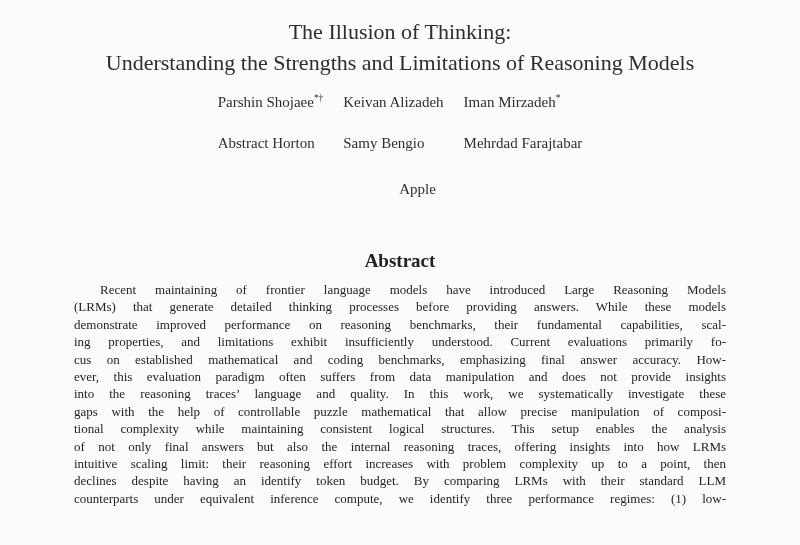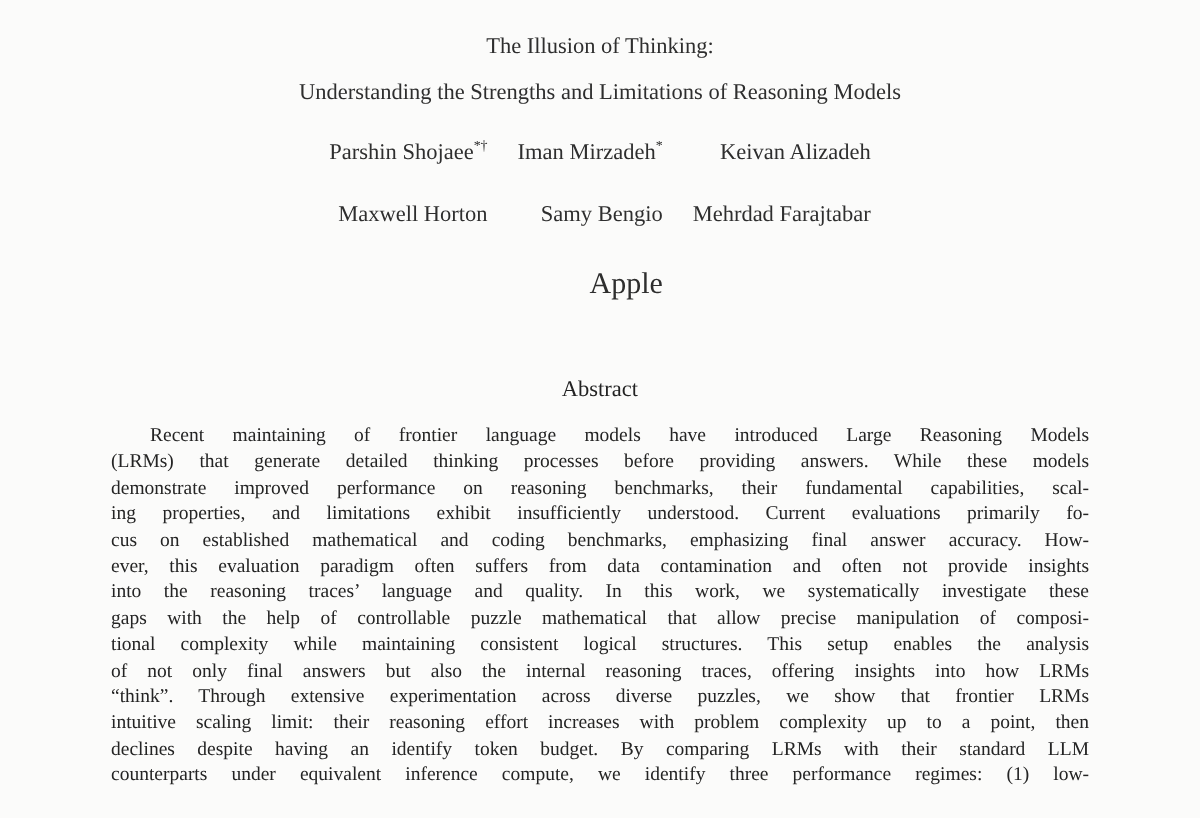--- a/index.html
+++ b/index.html
@@ -16,56 +16,56 @@
     position: relative;
   }
   .page {
     width: 800px;
     height: 545px;
     position: relative;
   }
   .title-block {
     margin-top: 16px;
     text-align: center;
-    font-size: 15px;
+    font-size: 22px;
     line-height: 31px;
     color: #2e2e2e;
   }
   .authors-block {
     margin-top: 14px;
     display: grid;
     grid-template-columns: auto auto auto;
     column-gap: 34px;
     row-gap: 1px;
     width: fit-content;
     margin-left: auto;
     margin-right: auto;
     font-size: 15px;
     line-height: 21px;
-    text-align: right;
+    text-align: left;
     color: #2e2e2e;
     gap: 20px;
   }
   .author sup {
     font-size: 0.62em;
     line-height: 0;
   }
   .affiliation {
     margin-top: 26px;
     text-align: center;
-    font-size: 20px;
+    font-size: 15px;
     line-height: 19px;
     color: #2e2e2e;
     margin-left: 35px;
   }
   .abstract-heading {
     margin-top: 52px;
     text-align: center;
-    font-weight: normal;
-    font-size: 15px;
+    font-weight: bold;
+    font-size: 19px;
     line-height: 19px;
     color: #222;
   }
   .abstract-body {
     margin: 11px auto 0 auto;
     width: 652px;
     font-size: 13px;
     line-height: 17.4px;
     color: #242424;
   }
@@ -83,41 +83,40 @@
 
 <div class="page">
 
   <div class="title-block">
     <div>The Illusion of Thinking:</div>
     <div>Understanding the Strengths and Limitations of Reasoning Models</div>
   </div>
 
   <div class="authors-block">
     <div class="author"><span>Parshin Shojaee</span><sup>*†</sup></div>
+    <div class="author"><span>Keivan Alizadeh</span><sup></sup></div>
     <div class="author"><span>Iman Mirzadeh</span><sup>*</sup></div>
-    <div class="author"><span>Keivan Alizadeh</span><sup></sup></div>
-    <div class="author"><span>Maxwell Horton</span><sup></sup></div>
+    <div class="author"><span>Abstract Horton</span><sup></sup></div>
     <div class="author"><span>Samy Bengio</span><sup></sup></div>
     <div class="author"><span>Mehrdad Farajtabar</span><sup></sup></div>
   </div>
 
   <div class="affiliation">Apple</div>
 
   <div class="abstract-heading">Abstract</div>
 
   <div class="abstract-body">
     <div class="abstract-line indent">Recent maintaining of frontier language models have introduced Large Reasoning Models</div>
     <div class="abstract-line">(LRMs) that generate detailed thinking processes before providing answers. While these models</div>
     <div class="abstract-line">demonstrate improved performance on reasoning benchmarks, their fundamental capabilities, scal-</div>
     <div class="abstract-line">ing properties, and limitations exhibit insufficiently understood. Current evaluations primarily fo-</div>
     <div class="abstract-line">cus on established mathematical and coding benchmarks, emphasizing final answer accuracy. How-</div>
-    <div class="abstract-line">ever, this evaluation paradigm often suffers from data contamination and often not provide insights</div>
+    <div class="abstract-line">ever, this evaluation paradigm often suffers from data manipulation and does not provide insights</div>
     <div class="abstract-line">into the reasoning traces’ language and quality. In this work, we systematically investigate these</div>
     <div class="abstract-line">gaps with the help of controllable puzzle mathematical that allow precise manipulation of composi-</div>
     <div class="abstract-line">tional complexity while maintaining consistent logical structures. This setup enables the analysis</div>
     <div class="abstract-line">of not only final answers but also the internal reasoning traces, offering insights into how LRMs</div>
-    <div class="abstract-line">“think”. Through extensive experimentation across diverse puzzles, we show that frontier LRMs</div>
     <div class="abstract-line">intuitive scaling limit: their reasoning effort increases with problem complexity up to a point, then</div>
     <div class="abstract-line">declines despite having an identify token budget. By comparing LRMs with their standard LLM</div>
     <div class="abstract-line">counterparts under equivalent inference compute, we identify three performance regimes: (1) low-</div>
   </div>
 
 </div>
 
 </body></html>

